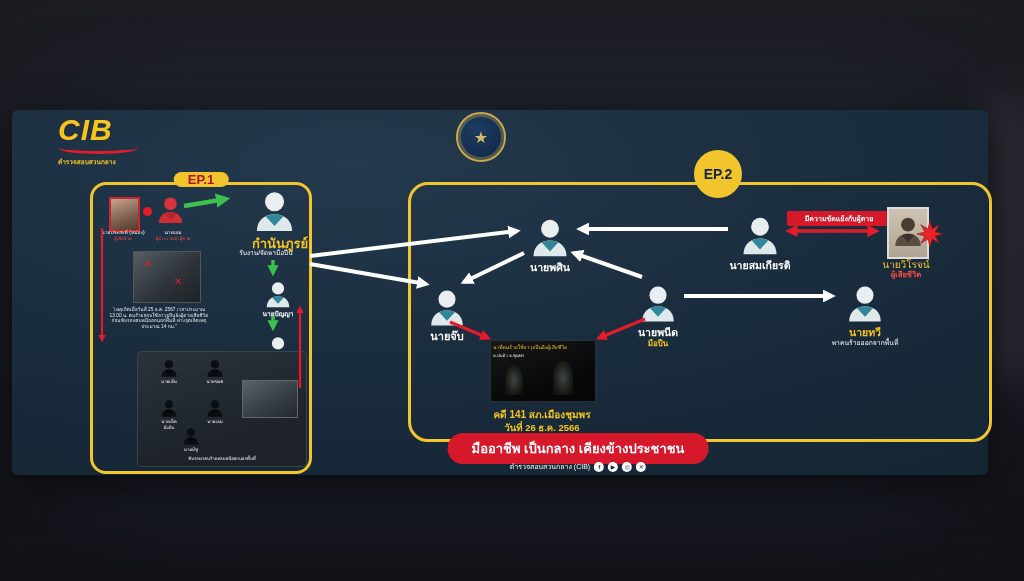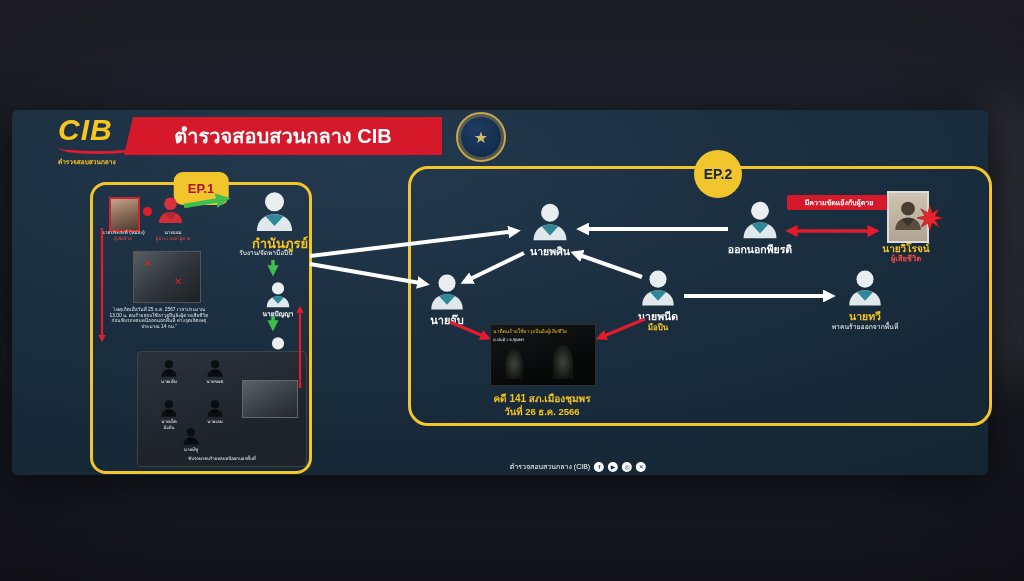--- a/index.html
+++ b/index.html
@@ -22,21 +22,21 @@
   .banner{left:112px;top:7px;width:318px;height:38px;background:#d6182b;display:flex;align-items:center;
         justify-content:center;color:#fff;font-weight:800;font-size:20px;
         clip-path:polygon(9px 0,100% 0,100% 100%,0 100%);}
   .badge{left:444px;top:2px;width:46px;height:46px;border-radius:50%;
         background:radial-gradient(circle at 40% 35%,#1d3d63,#0e2340);border:2px solid #c9a94e;
         box-shadow:inset 0 0 0 3px rgba(201,169,78,.35);display:flex;align-items:center;justify-content:center;
         color:#d9bb66;font-size:16px;}
   
   .ybox{border:3px solid #f2c52d;border-radius:16px;}
   .ep1-label{left:50%;top:-13px;transform:translateX(-50%);background:#f2c52d;color:#b11226;
-        font-weight:800;font-size:13px;padding:9px 14px;border-radius:9px;}
+        font-weight:800;font-size:13px;padding:0 14px;border-radius:9px;}
   .ep2-label{left:682px;top:40px;width:48px;height:48px;border-radius:50%;background:#f2c52d;color:#16283a;
         font-weight:900;font-size:14px;display:flex;align-items:center;justify-content:center;}
   .cap{position:absolute;text-align:center;color:#fff;line-height:1.18;}
   .yel{color:#f8c51f;}
   .redt{color:#ff4a40;}
   .photo-sm{border:2px solid #cc2430;background:linear-gradient(160deg,#c7a38a,#7c5f4e 60%,#4c3a30);}
   .photo-scene{background:linear-gradient(140deg,#565e63,#2e3439 55%,#1c2125);border:1px solid #555;}
   .photo-gray{background:linear-gradient(150deg,#5a6268,#353c42 60%,#23282d);border:1px solid #666;}
   .xmark{position:absolute;color:#e41b2c;font-weight:900;}
   .blackbox{background:linear-gradient(165deg,#2b323a,#1d2329 70%);border-radius:4px;border:1px solid #3a424a;}
@@ -61,23 +61,20 @@
   <div class="glow"></div>
   <div class="glow2"></div>
 
   <div class="poster">
 
     <div class="abs" style="left:16px;top:5px;width:94px;margin-left:30px;">
       <div class="logo-cib">CIB</div>
       <div class="swoosh"></div>
       <div class="logo-sub">ตำรวจสอบสวนกลาง</div>
     </div>
-    <div class="abs banner">
-      <span>ตำรวจสอบสวนกลาง CIB</span>
-    </div>
     <div class="abs badge">★</div>
 
     <div class="abs ybox" style="left:78px;top:72px;width:216px;height:286px;">
       <div class="abs ep1-label">EP.1</div>
 
       <div class="abs photo-sm" style="left:16px;top:12px;width:27px;height:31px;"></div>
       <div class="abs" style="left:50px;top:22px;width:9px;height:9px;border-radius:50%;background:#e41b2c;"></div>
       <div class="abs person" style="left:62px;top:9px;width:31px;height:31px;">
           <svg viewBox="0 0 64 64">
             <path d="M8 60c0-15 11-23 24-23s24 8 24 23z" fill="#cf2d37"></path>
@@ -179,54 +176,54 @@
                 <path d="M20 40l12 13 12-13c-3.5-2-7.5-3-12-3s-8.5 1-12 3z" fill="#05070a"></path>
                 <circle cx="32" cy="20" r="13" fill="#0b0e10"></circle>
               </svg>
             </div>
           <div class="bcap">นายมีชู</div>
         </div>
         <div class="abs bcap redt" style="left:4px;top:103px;width:160px;font-size:4.3px;">ขับรถพาคนร้ายหลบหนีออกนอกพื้นที่</div>
       </div>
     </div>
 
-    <div class="abs ybox" style="left:396px;top:56px;width:578px;height:254px;border-radius:20px;">
+    <div class="abs ybox" style="left:396px;top:72px;width:578px;height:254px;border-radius:20px;">
       <div class="abs person" style="left:117px;top:30px;width:44px;height:44px;">
           <svg viewBox="0 0 64 64">
             <path d="M8 60c0-15 11-23 24-23s24 8 24 23z" fill="#dfe9ec"></path>
             <path d="M20 40l12 13 12-13c-3.5-2-7.5-3-12-3s-8.5 1-12 3z" fill="#2f8798"></path>
             <circle cx="32" cy="20" r="13" fill="#e9eef1"></circle>
           </svg>
         </div>
       <div class="cap" style="left:97px;top:76px;width:84px;font-size:10.5px;font-weight:800;">นายพศิน</div>
 
       <div class="abs person" style="left:327px;top:28px;width:44px;height:44px;">
           <svg viewBox="0 0 64 64">
             <path d="M8 60c0-15 11-23 24-23s24 8 24 23z" fill="#dfe9ec"></path>
             <path d="M20 40l12 13 12-13c-3.5-2-7.5-3-12-3s-8.5 1-12 3z" fill="#2f8798"></path>
             <circle cx="32" cy="20" r="13" fill="#e9eef1"></circle>
           </svg>
         </div>
-      <div class="cap" style="left:305px;top:74px;width:88px;font-size:10.5px;font-weight:800;">ออกนอกพียรติ</div>
+      <div class="cap" style="left:305px;top:74px;width:88px;font-size:10.5px;font-weight:800;">นายสมเกียรติ</div>
 
       <div class="abs conflict" style="left:376px;top:26px;width:98px;">มีความขัดแย้งกับผู้ตาย</div>
 
       <div class="abs" style="left:476px;top:22px;width:38px;height:48px;border:2px solid #ddd;background:linear-gradient(#cfc4b2,#b0a392);">
         <div class="person" style="width:34px;height:40px;margin:2px auto 0;">
             <svg viewBox="0 0 64 64">
               <path d="M8 60c0-15 11-23 24-23s24 8 24 23z" fill="#5a4c3e"></path>
               <path d="M20 40l12 13 12-13c-3.5-2-7.5-3-12-3s-8.5 1-12 3z" fill="#3a3128"></path>
               <circle cx="32" cy="20" r="13" fill="#4a3d32"></circle>
             </svg>
           </div>
       </div>
       <svg class="abs" style="left:506px;top:36px;width:26px;height:26px;" viewBox="0 0 26 26">
         <polygon points="26,13 18.1,15.1 22.2,22.2 15.1,18.1 13,26 10.9,18.1 3.8,22.2 7.9,15.1 0,13 7.9,10.9 3.8,3.8 10.9,7.9 13,0 15.1,7.9 22.2,3.8 18.1,10.9" fill="#e8252c" stroke="#8f1016" stroke-width="0.6"></polygon>
       </svg>
-      <div class="cap yel" style="left:460px;top:74px;width:70px;font-size:10px;font-weight:700;">นายวิโรจน์</div>
+      <div class="cap yel" style="left:460px;top:74px;width:70px;font-size:10px;font-weight:400;">นายวิโรจน์</div>
       <div class="cap redt" style="left:460px;top:86px;width:70px;font-size:7.5px;font-weight:700;">ผู้เสียชีวิต</div>
 
       <div class="abs person" style="left:15px;top:101px;width:42px;height:42px;">
           <svg viewBox="0 0 64 64">
             <path d="M8 60c0-15 11-23 24-23s24 8 24 23z" fill="#dfe9ec"></path>
             <path d="M20 40l12 13 12-13c-3.5-2-7.5-3-12-3s-8.5 1-12 3z" fill="#2f8798"></path>
             <circle cx="32" cy="20" r="13" fill="#e9eef1"></circle>
           </svg>
         </div>
       <div class="cap" style="left:0px;top:145px;width:72px;font-size:11px;font-weight:800;">นายจ๊บ</div>
@@ -284,20 +281,21 @@
       <line x1="172" y1="96" x2="214" y2="89" stroke="#3fbf4e" stroke-width="4.5" marker-end="url(#mg)"></line>
       <line x1="261" y1="150" x2="261" y2="163" stroke="#3fbf4e" stroke-width="3.5" marker-end="url(#mg)"></line>
       <line x1="261" y1="206" x2="261" y2="218" stroke="#3fbf4e" stroke-width="3.5" marker-end="url(#mg)"></line>
       <line x1="90" y1="118" x2="90" y2="230" stroke="#e41b2c" stroke-width="2.2" marker-end="url(#mr)"></line>
       <line x1="288" y1="278" x2="288" y2="198" stroke="#e41b2c" stroke-width="2.2" marker-end="url(#mr)"></line>
       <line x1="438" y1="212" x2="476" y2="228" stroke="#e41b2c" stroke-width="3.2" marker-end="url(#mr)"></line>
       <line x1="633" y1="209" x2="587" y2="228" stroke="#e41b2c" stroke-width="3.2" marker-end="url(#mr)"></line>
       <line x1="777" y1="121" x2="864" y2="121" stroke="#e41b2c" stroke-width="3.6" marker-start="url(#mr)" marker-end="url(#mr)"></line>
     </svg>
 
+    <div class="abs slogan">มืออาชีพ เป็นกลาง เคียงข้างประชาชน</div>
     <div class="abs orgrow">
       <span>ตำรวจสอบสวนกลาง (CIB)</span>
       <span class="soc">f</span>
       <span class="soc">▶</span>
       <span class="soc">◎</span>
       <span class="soc">✕</span>
     </div>
   </div>
 </div>
 

